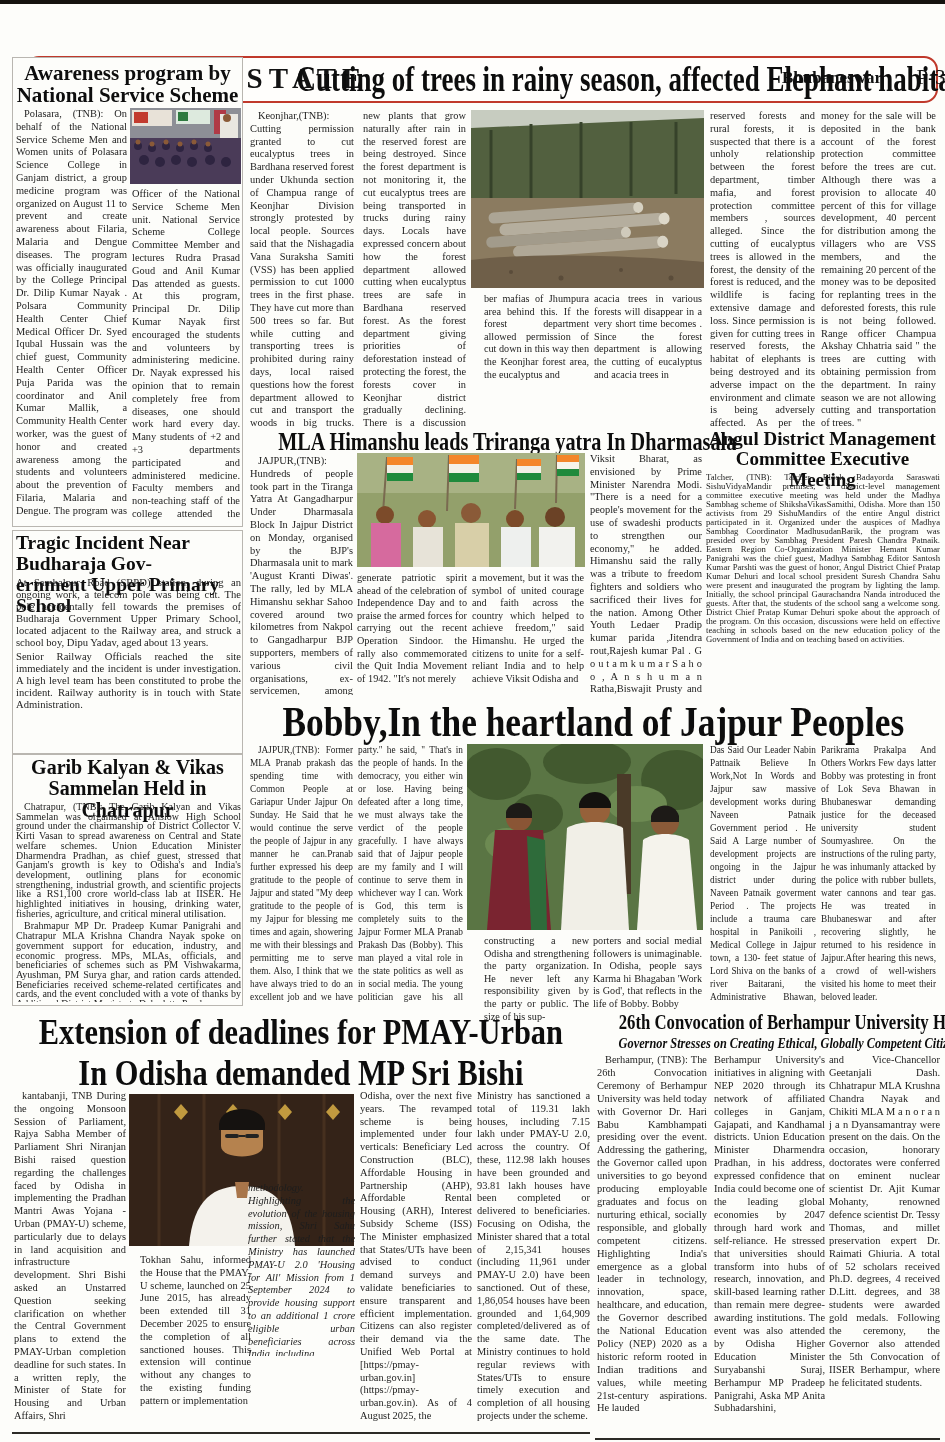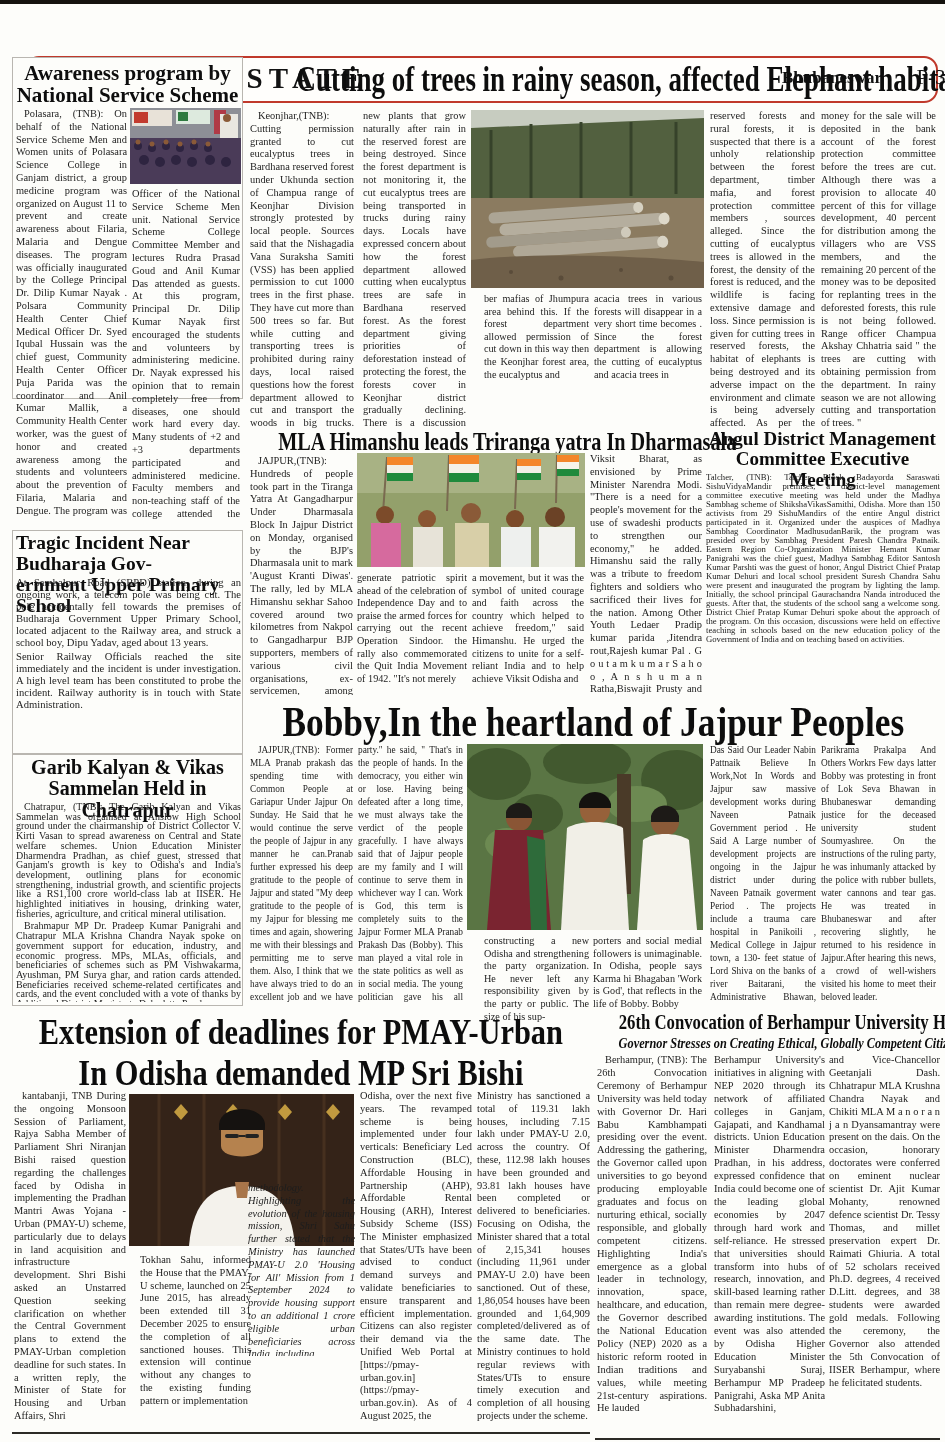--- a/index.html
+++ b/index.html
@@ -62,21 +62,21 @@
       <div class="logo-bars">
         <span class="bar-blue"></span>
           <span class="bar-red"></span>
       </div>
     </div>
     <div class="mh-state">STATE</div>
     <div class="mh-city">Bhubaneswar</div>
     <div class="mh-pno">P-3</div>
   </header>
 
-  <section class="artbox" style="left:12px;top:57px;width:231px;height:342px;">
+  <section class="artbox" style="left:12px;top:57px;width:231px;height:470px;">
     <div class="hl2" style="left:0;top:4px;width:229px;text-align:center;font-size:21px;">Awareness program by
 National Service Scheme</div>
     <div class="photo" style="left:117px;top:50px;width:111px;height:76px;">
       <svg width="111" height="76" viewBox="0 0 111 76">
         <rect width="111" height="76" fill="#8d8f96"></rect>
         <rect x="2" y="2" width="40" height="16" fill="#e8e2d8"></rect>
           <rect x="4" y="4" width="14" height="11" fill="#c23b2e"></rect>
         <rect x="46" y="2" width="34" height="14" fill="#ddeade"></rect>
           <rect x="48" y="4" width="10" height="9" fill="#2e7a3f"></rect>
         <rect x="84" y="2" width="12" height="24" fill="#b03a46"></rect>

